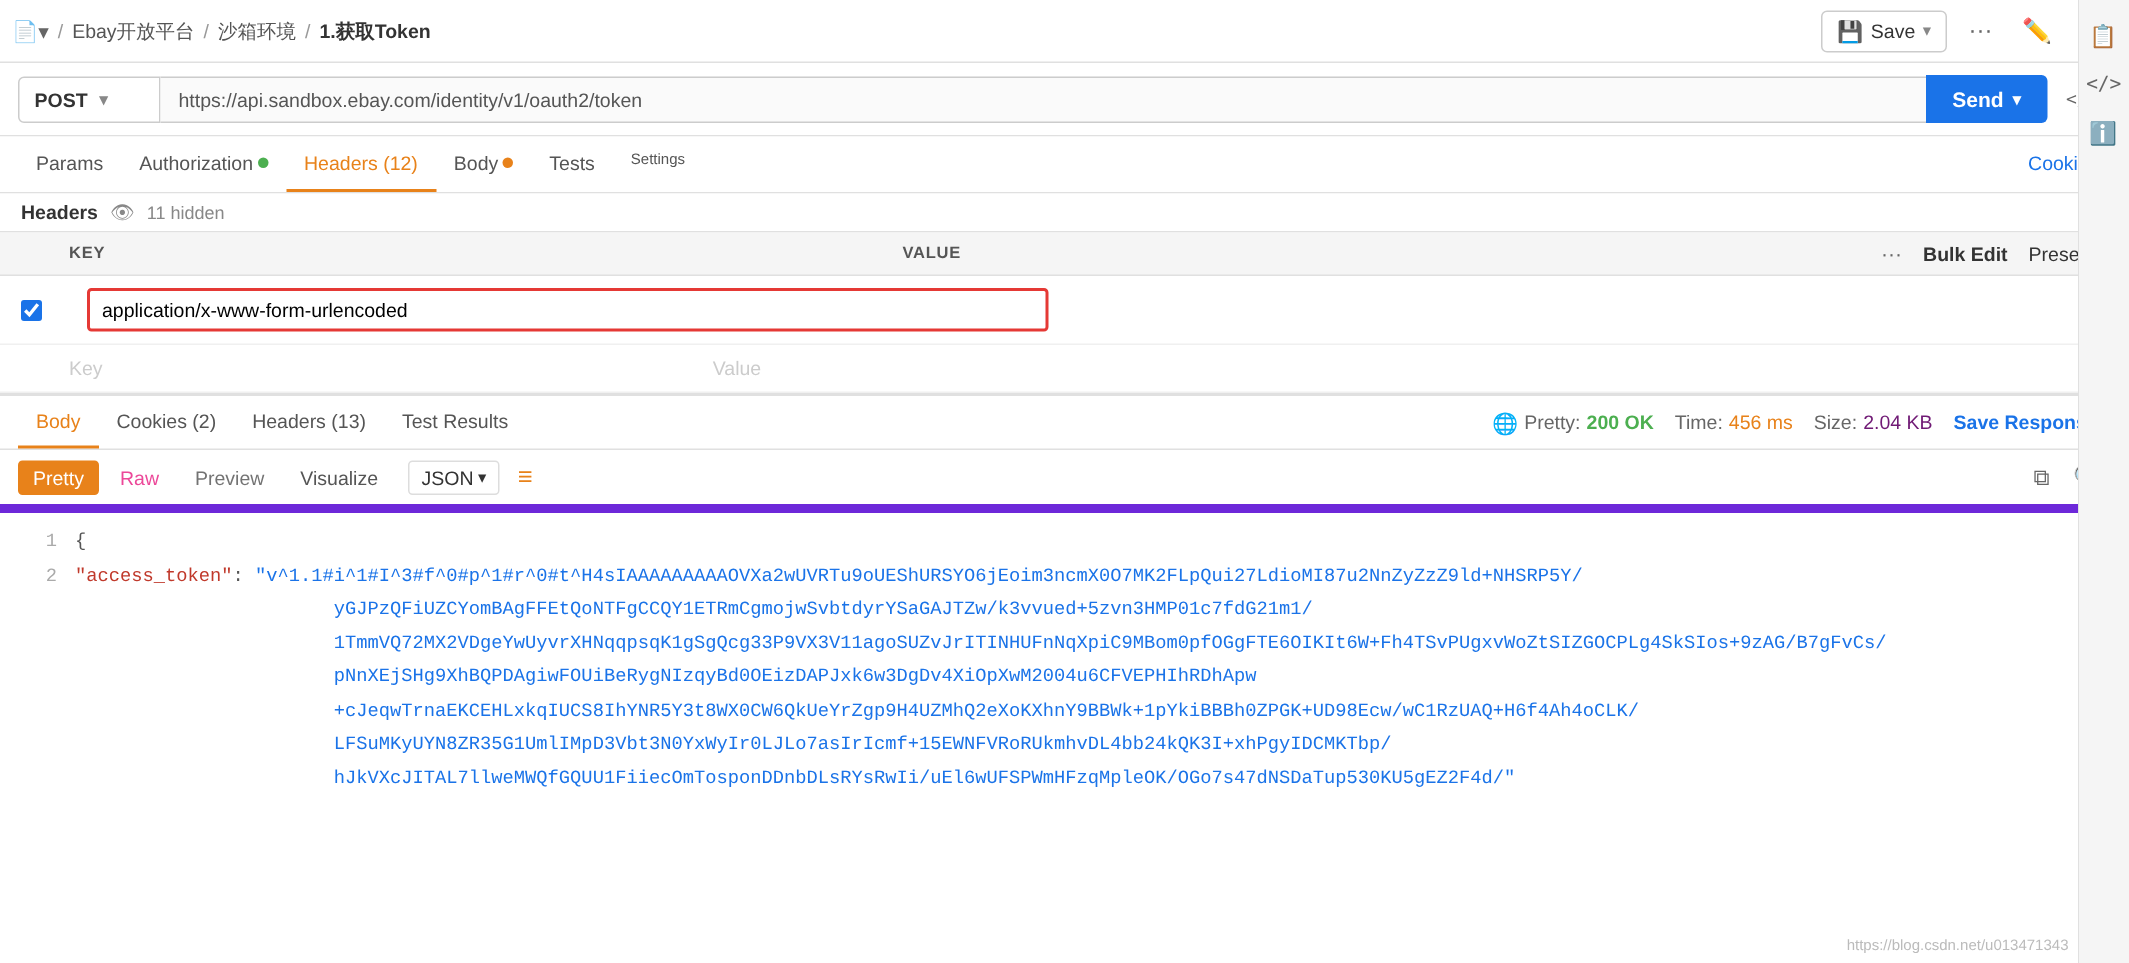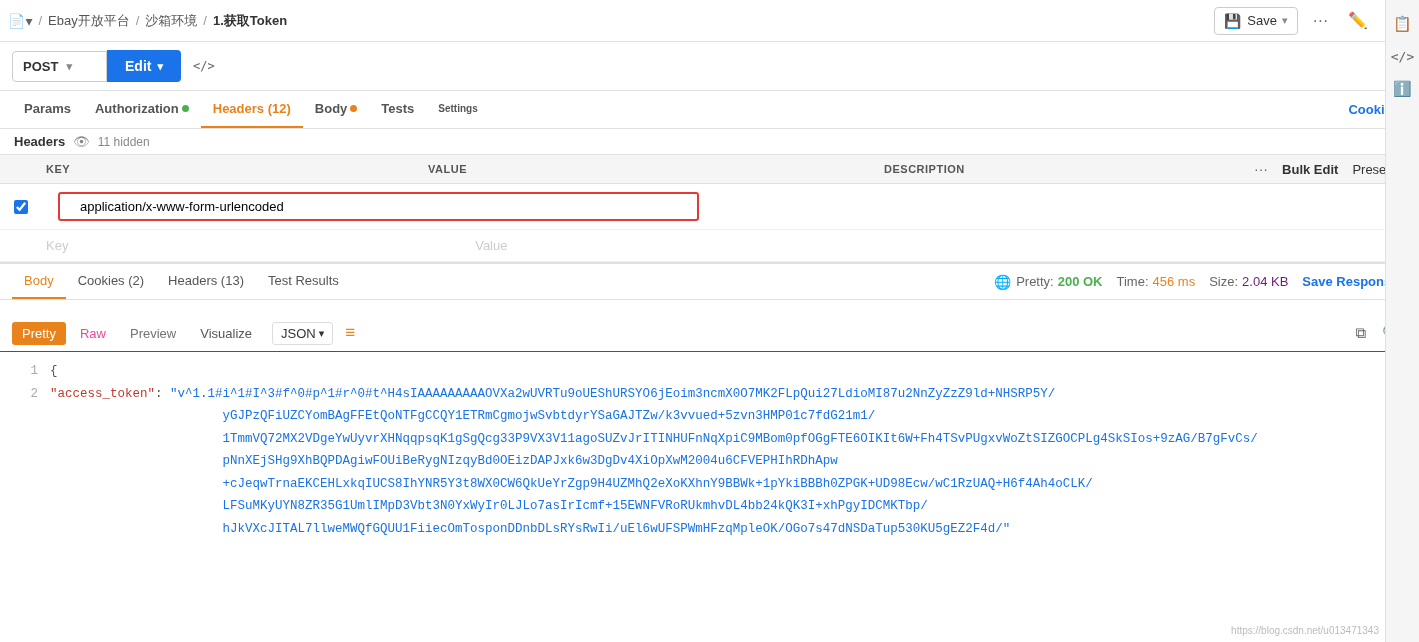--- a/index.html
+++ b/index.html
@@ -28,28 +28,29 @@
     <button style="background:none;border:none;cursor:pointer;color:#e8821a;font-size:16px;padding:4px 6px;">✏️</button>
     <button style="background:none;border:none;cursor:pointer;color:#666;font-size:15px;padding:4px 6px;">💬</button>
   </div>
 </div>
 
 <div style="display:flex;align-items:center;padding:8px 12px;border-bottom:1px solid #e0e0e0;background:#fff;gap:0;">
   <div style="display:flex;align-items:center;gap:4px;border:1px solid #ccc;border-radius:4px 0 0 4px;padding:7px 10px;background:#fff;cursor:pointer;font-size:13px;font-weight:700;color:#333;min-width:95px;">
     <span>POST</span>
     <span style="color:#888;font-size:11px;margin-left:4px;">▾</span>
   </div>
+  <input type="text" style="flex: 1 1 0%; border-top: 1px solid rgb(204, 204, 204); border-bottom: 1px solid rgb(204, 204, 204); border-image: initial; border-left: none; border-right: none; padding: 7px 12px; font-size: 13px; color: rgb(85, 85, 85); outline: none; background: rgb(250, 250, 250);" value="https://api.sandbox.ebay.com/identity/v1/oauth2/token">
   <button style="display:flex;align-items:center;gap:6px;background:#1a73e8;color:#fff;border:none;border-radius:0 4px 4px 0;padding:8px 18px;cursor:pointer;font-size:14px;font-weight:600;">
-    <span>Edit</span>
+    <span>Send</span>
     <span style="font-size:11px;">▾</span>
   </button>
   <button style="background:none;border:none;cursor:pointer;color:#666;font-size:12px;padding:4px 8px;margin-left:4px;font-family:monospace;">&lt;/&gt;</button>
 </div>
 
-<div style="display:flex;align-items:center;border-bottom:1px solid #e0e0e0;background:#fff;padding:0 12px;font-weight:bold;">
+<div style="display:flex;border-bottom:1px solid #e0e0e0;background:#fff;padding:0 12px;">
   <div style="padding:10px 12px;cursor:pointer;font-size:13px;color:#555;border-bottom:2px solid transparent;">
     <span>Params</span>
   </div>
   <div style="padding:10px 12px;cursor:pointer;font-size:13px;color:#555;border-bottom:2px solid transparent;display:flex;align-items:center;gap:3px;">
     <span>Authorization</span>
     <span style="display:inline-block;width:7px;height:7px;border-radius:50%;background:#4caf50;vertical-align:middle;"></span>
   </div>
   <div style="padding:10px 12px;cursor:pointer;font-size:13px;color:#e8821a;border-bottom:2px solid #e8821a;display:flex;align-items:center;gap:3px;">
     <span>Headers (12)</span>
   </div>
@@ -72,37 +73,36 @@
 <div style="display:flex;align-items:center;gap:8px;padding:5px 14px;border-bottom:1px solid #e0e0e0;background:#fff;">
   <span style="font-weight:600;font-size:13px;color:#333;">Headers</span>
   <span style="color:#888;font-size:13px;">👁</span>
   <span style="color:#888;font-size:12px;">11 hidden</span>
 </div>
 
 <div style="display:flex;align-items:center;padding:6px 14px;background:#f5f5f5;border-bottom:1px solid #e0e0e0;">
   <div style="width:32px;"></div>
   <div style="flex:1;font-size:11px;font-weight:700;color:#555;text-transform:uppercase;letter-spacing:0.5px;">KEY</div>
   <div style="flex:1.2;padding-left:12px;font-size:11px;font-weight:700;color:#555;text-transform:uppercase;letter-spacing:0.5px;">VALUE</div>
-  <div style="flex:1;padding-left:12px;font-size:11px;font-weight:700;color:#555;text-transform:uppercase;letter-spacing:0.5px;">DESCRIPTION</div>
   <div style="display:flex;align-items:center;gap:14px;margin-left:auto;">
     <button style="background:none;border:none;cursor:pointer;color:#666;font-size:14px;">···</button>
     <button style="background:none;border:none;cursor:pointer;font-size:13px;font-weight:600;color:#333;">Bulk Edit</button>
     <button style="background:none;border:none;cursor:pointer;font-size:13px;color:#333;display:flex;align-items:center;gap:3px;">
       <span>Presets</span>
       <span style="font-size:11px;">▾</span>
     </button>
   </div>
 </div>
 
 <div style="display:flex;align-items:center;padding:8px 14px;border-bottom:1px solid #f0f0f0;background:#fff;">
   <div style="width:32px;display:flex;align-items:center;">
     <input type="checkbox" checked="" style="width: 14px; height: 14px; cursor: pointer; accent-color: rgb(26, 115, 232);">
   </div>
   <div style="flex:1.2;padding-left:12px;">
-    <input type="text" style="border: 2px solid rgb(229, 57, 53); border-radius: 3px; padding: 5px 20px; font-size: 13px; width: 88%; outline: none;" value="application/x-www-form-urlencoded">
+    <input type="text" style="border: 2px solid rgb(229, 57, 53); border-radius: 3px; padding: 5px 8px; font-size: 13px; width: 88%; outline: none;" value="application/x-www-form-urlencoded">
   </div>
   <div style="flex:1;padding-left:12px;">
     <span style="color:#bbb;font-size:13px;"></span>
   </div>
 </div>
 
 <div style="display:flex;align-items:center;padding:8px 14px;border-bottom:1px solid #f0f0f0;background:#fff;">
   <div style="width:32px;"></div>
   <div style="flex:1;">
     <span style="color:#ccc;font-size:13px;">Key</span>
@@ -137,21 +137,21 @@
       <span style="color:#e8821a;font-weight:500;">456 ms</span>
       <span style="color:#666;margin-left:10px;">Size:</span>
       <span style="color:#701a75;font-weight:400;">2.04 KB</span>
     </div>
     <button style="color:#1a73e8;font-size:13px;font-weight:600;cursor:pointer;background:none;border:none;display:flex;align-items:center;gap:3px;margin-left:14px;">
       <span>Save Response</span>
       <span style="font-size:11px;">▾</span>
     </button>
   </div>
 
-  <div style="display:flex;align-items:center;gap:4px;padding:5px 12px;border-bottom:1px solid #6d28d9;background:#fff;margin-top:15px;">
+  <div style="display:flex;align-items:center;gap:4px;padding:5px 12px;border-bottom:6px solid #6d28d9;background:#fff;">
     <button style="padding:4px 10px;border-radius:3px;cursor:pointer;font-size:13px;border:none;background:#e8821a;color:#fff;">
       <span>Pretty</span>
     </button>
     <button style="padding:4px 10px;border-radius:3px;cursor:pointer;font-size:13px;border:none;background:none;color:#ec4899;">
       <span>Raw</span>
     </button>
     <button style="padding:4px 10px;border-radius:3px;cursor:pointer;font-size:13px;border:none;background:none;color:#737373;">
       <span>Preview</span>
     </button>
     <button style="padding:4px 10px;border-radius:3px;cursor:pointer;font-size:13px;border:none;background:none;color:#555;">

